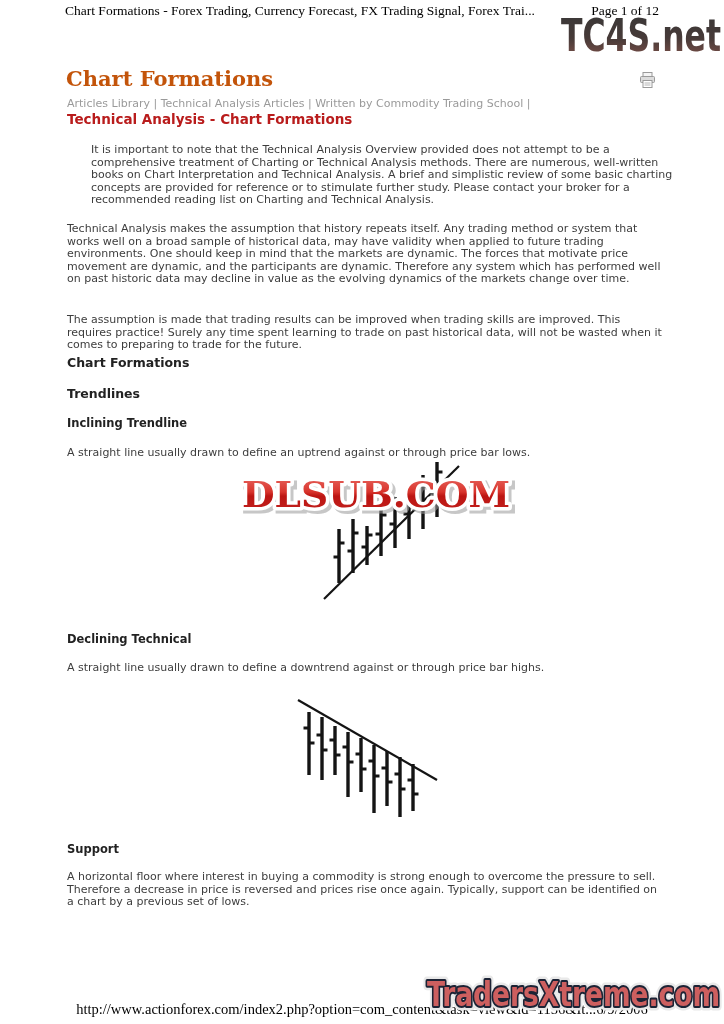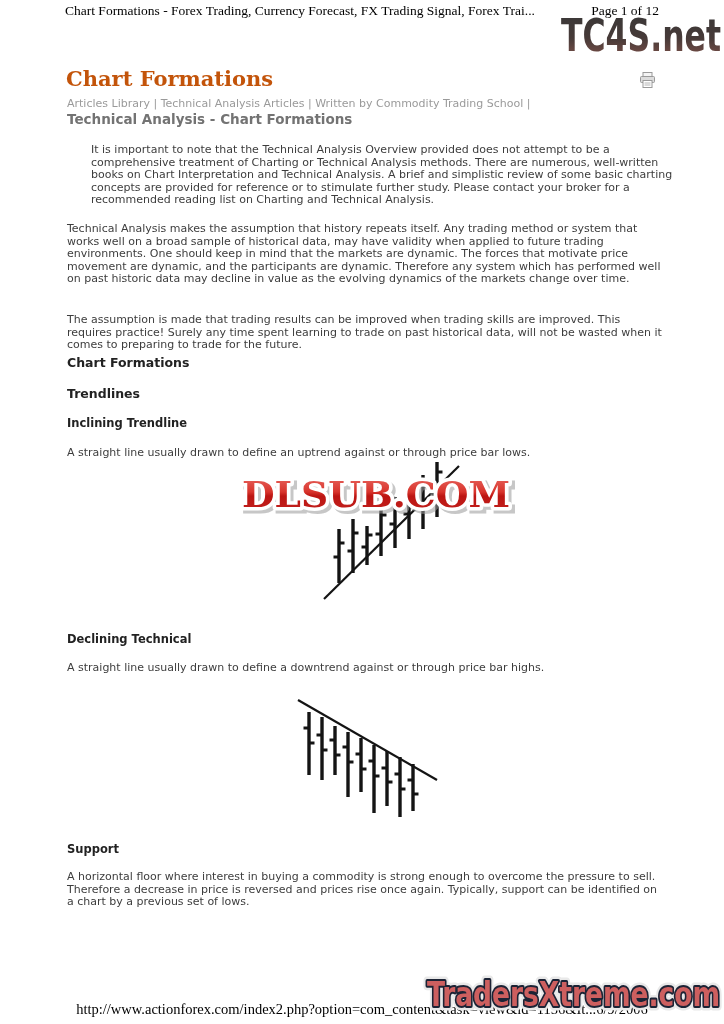--- a/index.html
+++ b/index.html
@@ -14,21 +14,21 @@
         justify-content:center;font-family:"Liberation Serif",serif;
         font-size:14.5px;color:#000;z-index:2;}
   
   .wm-tc4s{position:absolute;top:7px;right:0;z-index:5;}
   .wm-tx{position:absolute;top:971px;right:0;z-index:6;}
   
   .article-title{position:absolute;left:66px;top:66px;font-family:"DejaVu Serif",serif;
         font-weight:bold;font-size:21px;color:#c3540a;}
   .printer-icon{position:absolute;left:639px;top:71px;}
   .breadcrumb{position:absolute;left:67px;top:97px;font-size:11px;color:#9a9a9a;}
-  .subtitle{position:absolute;left:67px;top:111px;font-size:13.5px;font-weight:bold;color:#737373;}
+  .subtitle{position:absolute;left:67px;top:111px;font-size:13.5px;font-weight:bold;color:#b91c1c;}
   .para{position:absolute;left:67px;width:600px;font-size:11px;line-height:12.6px;color:#3d3d3d;}
   .p1{top:144px;margin-left:24px;} .p2{top:223px;} .p3{top:314px;}
   .sec-h{position:absolute;left:67px;font-weight:bold;color:#222;}
   .h-big{font-size:12.5px;}
   .h-small{font-size:11.5px;}
   .h-cf{top:355px;} .h-tl{top:386px;} .h-it{top:416px;}
   .h-dt{top:632px;} .h-sup{top:842px;}
   .p-up{top:447px;} .p-down{top:662px;} .p-support{top:871px;}
   .figure{position:absolute;}
   .fig1{left:222px;top:453px;width:280px;height:155px;margin-left:16px;}

